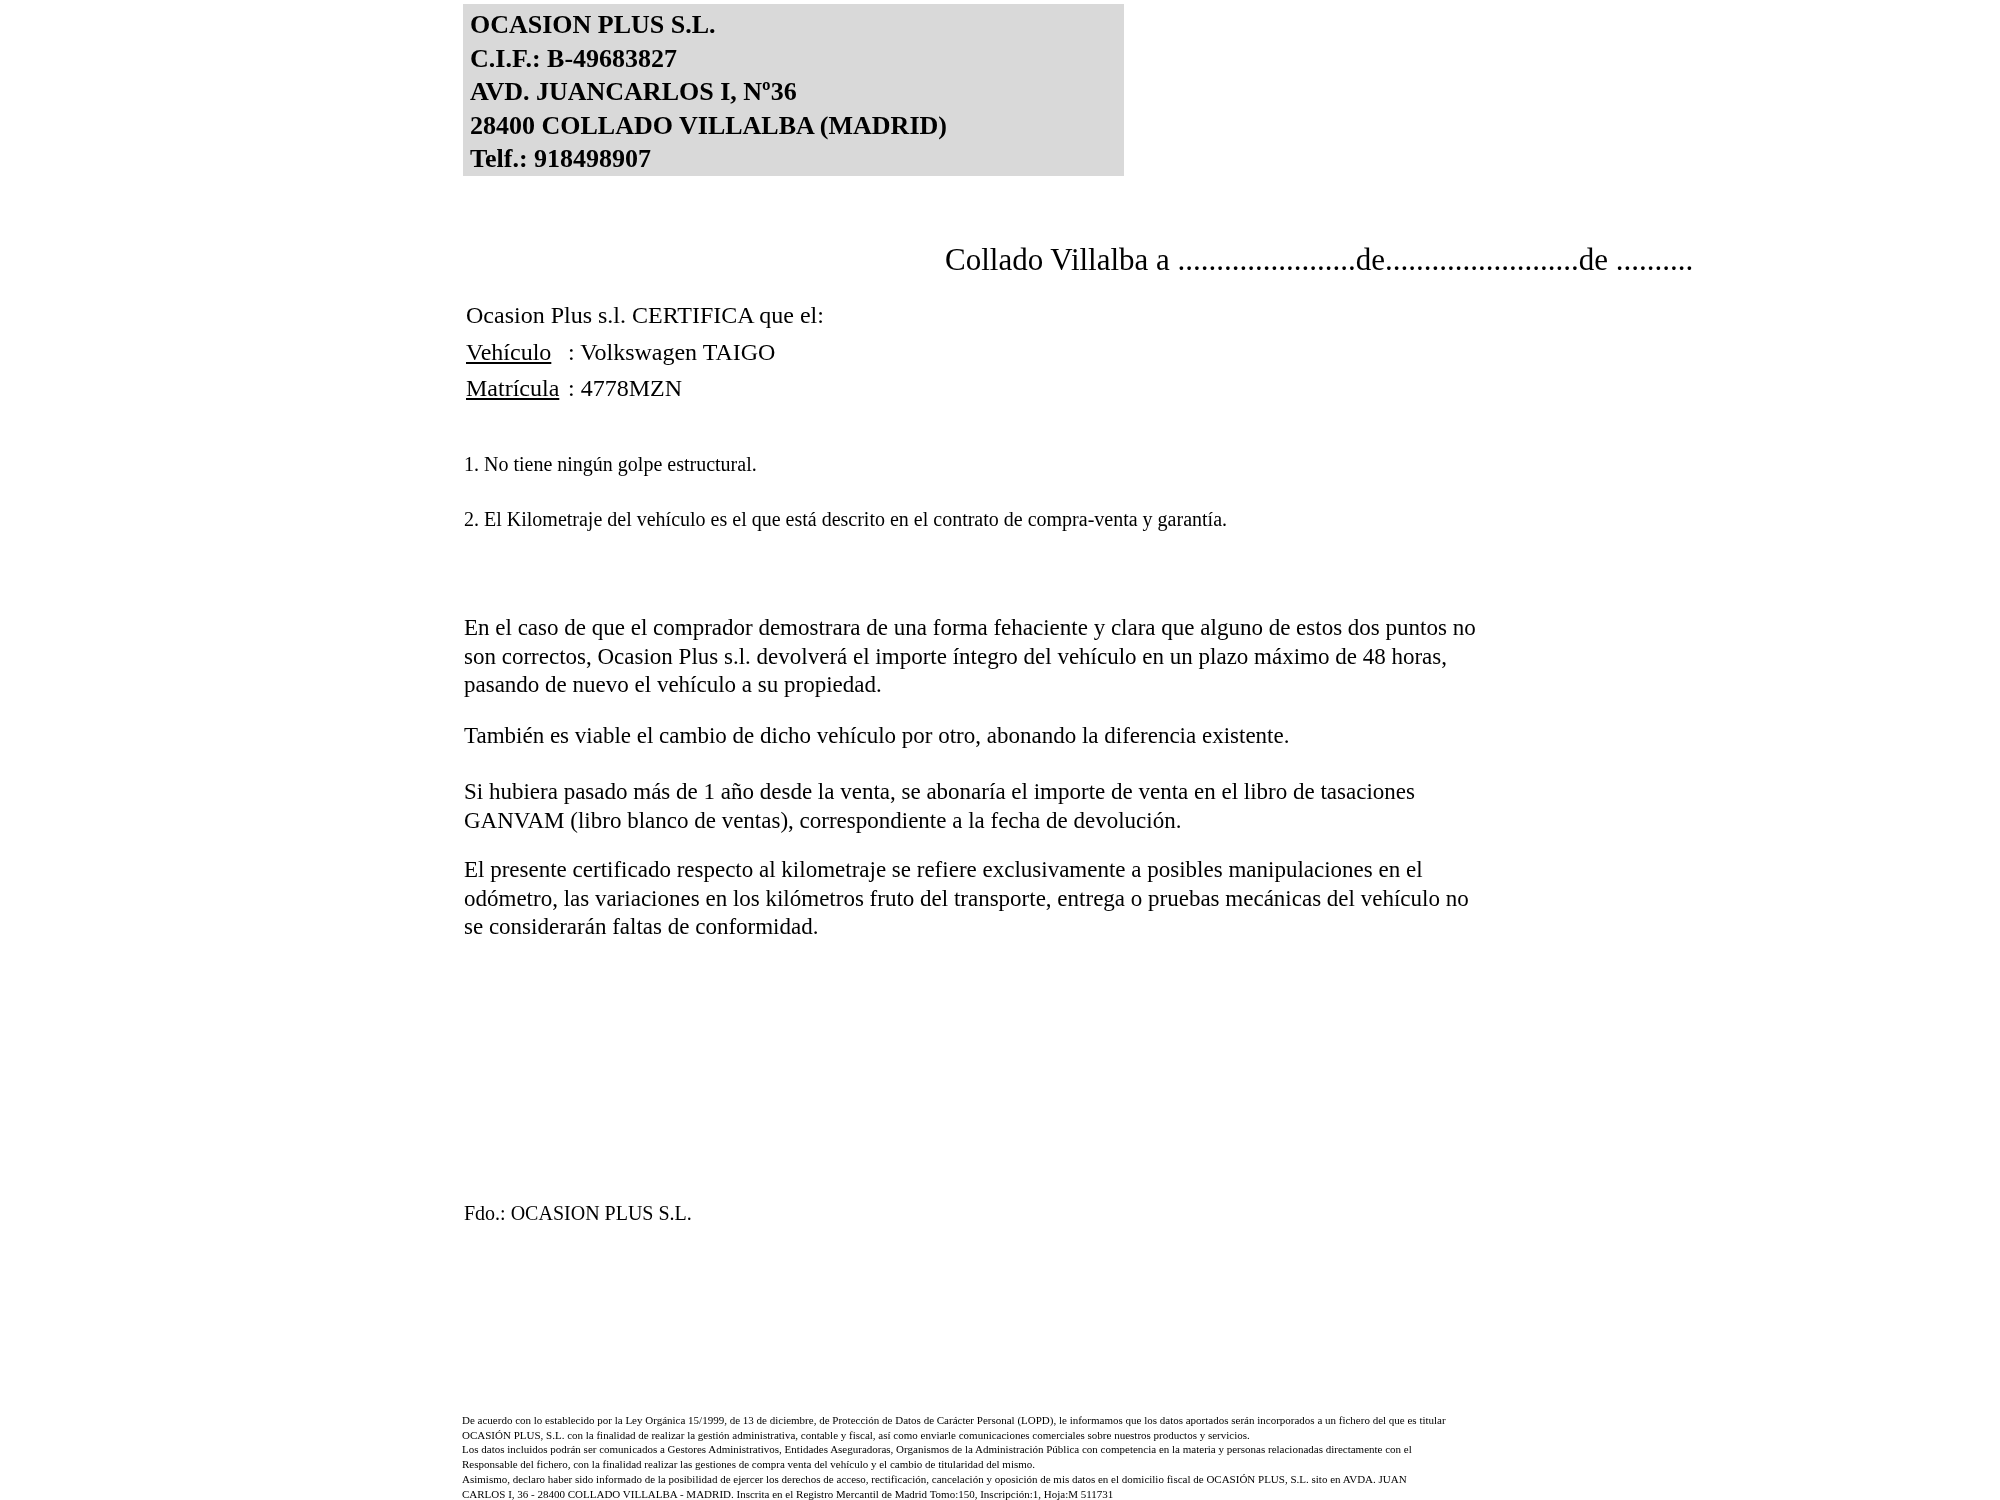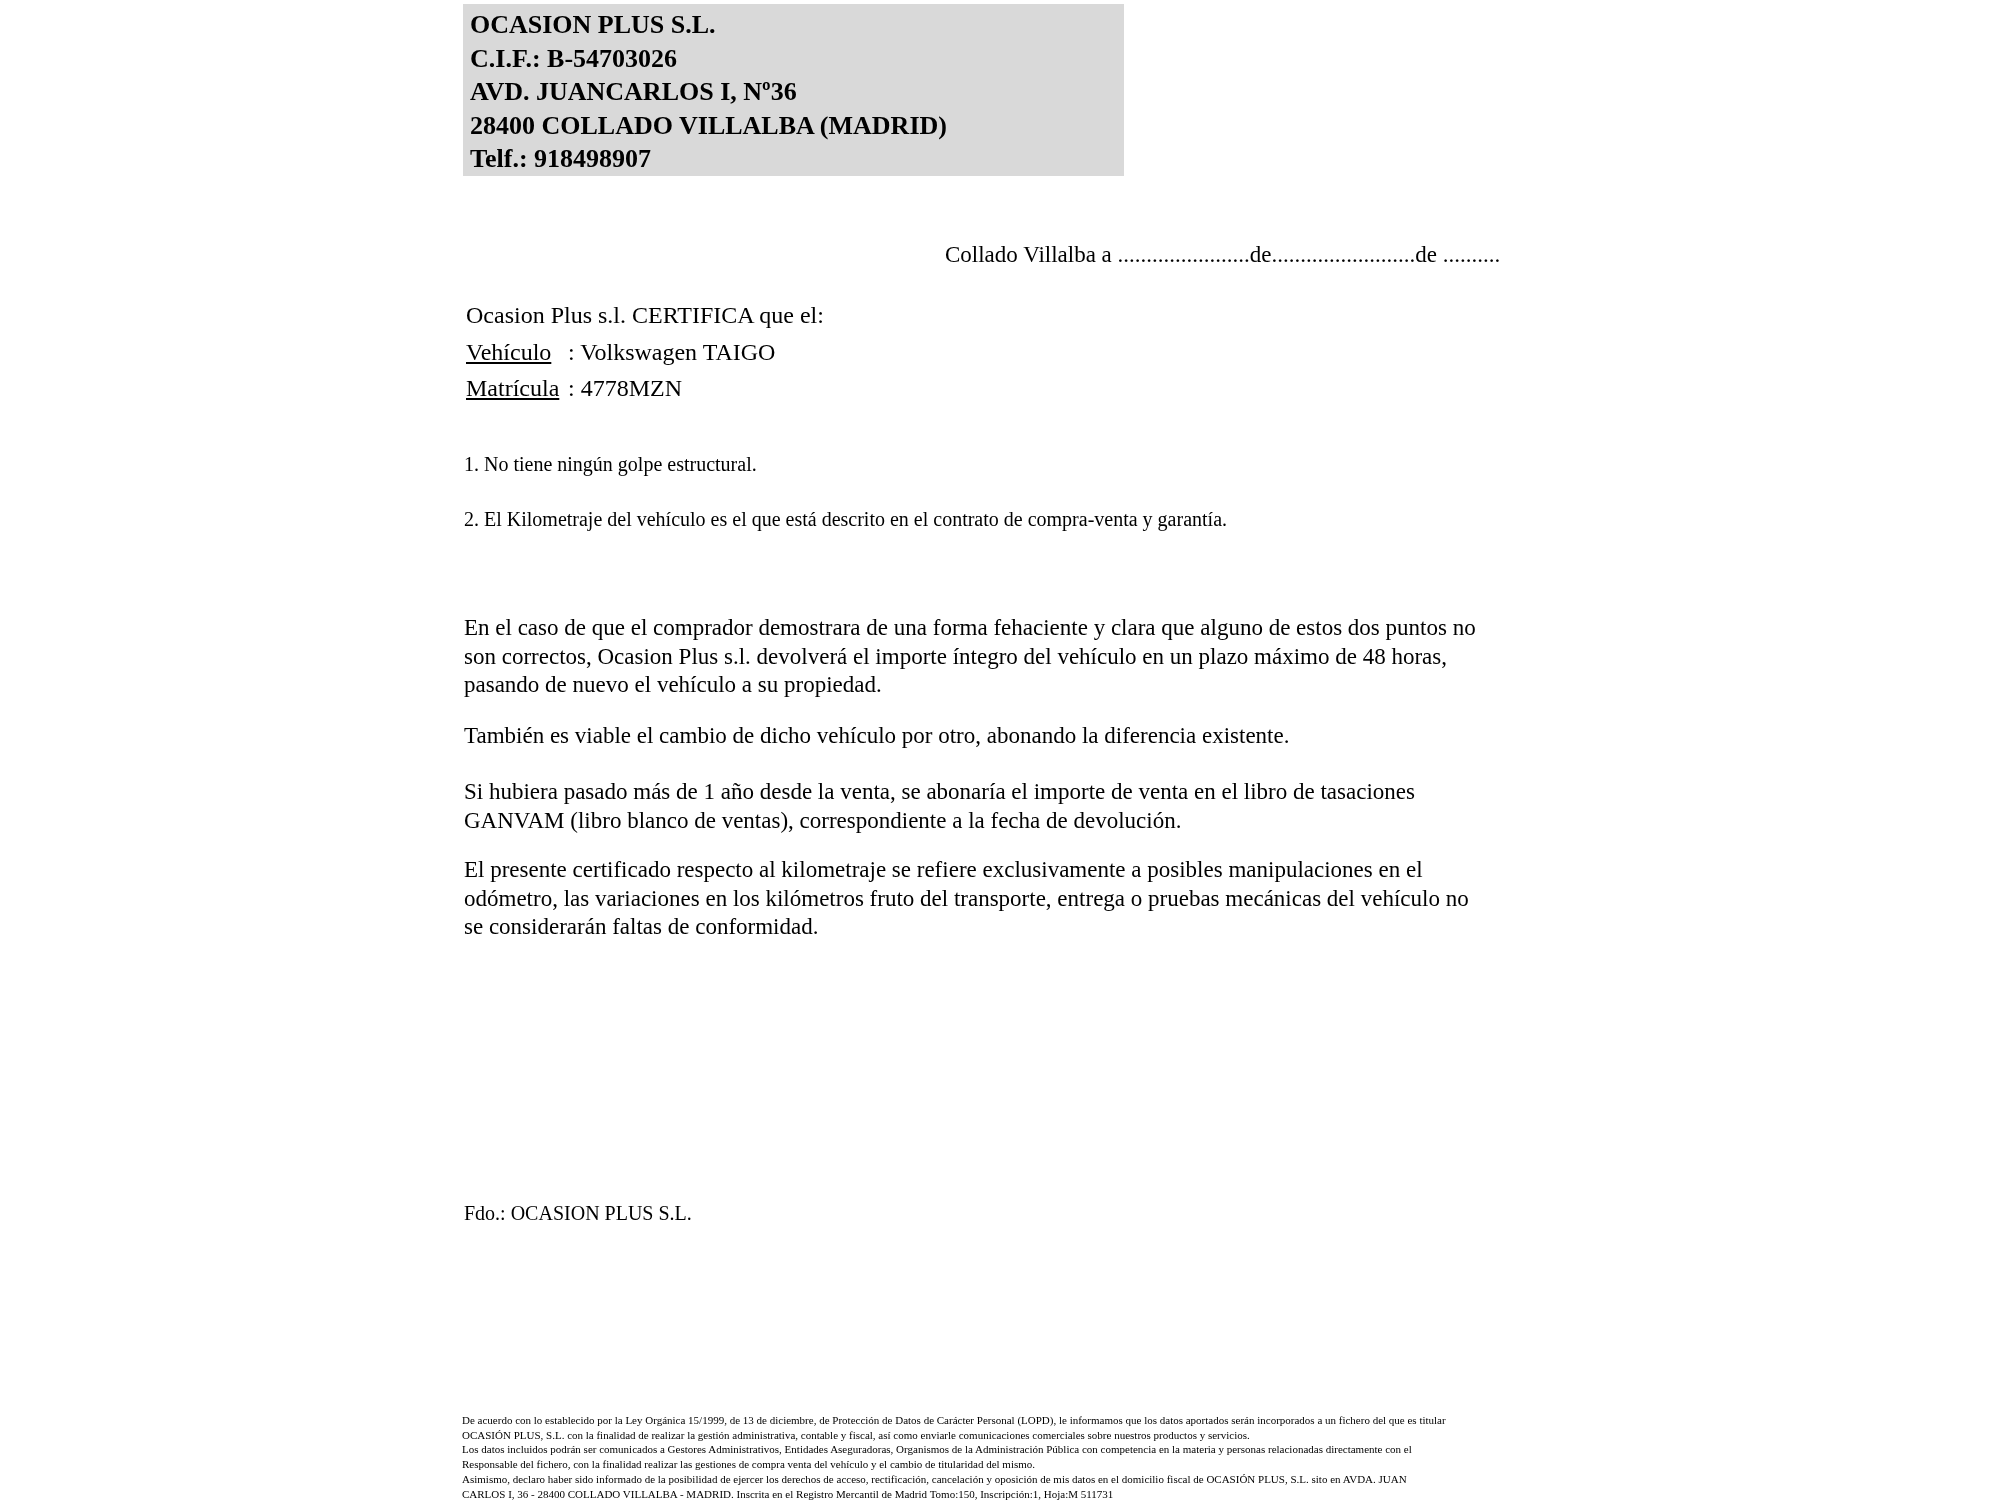--- a/index.html
+++ b/index.html
@@ -20,21 +20,21 @@
     padding: 4px 0 0 7px;
     background: #d9d9d9;
     font-weight: 700;
     font-size: 26px;
     line-height: 33.5px;
     white-space: nowrap;
   }
   .date-line {
     position: absolute;
     left: 945px; top: 242px;
-    font-size: 23px;
+    font-size: 31px;
     white-space: nowrap;
   }
   .cert-block {
     position: absolute;
     left: 466px; top: 297px;
     font-size: 24px;
     line-height: 36.5px;
     white-space: nowrap;
   }
   .cert-label { display: inline-block; width: 102px; }
@@ -72,21 +72,21 @@
     white-space: nowrap;
   }
 </style>
 </head>
 <body>
 
 <div class="page" style="background: rgb(255, 255, 255); color: rgb(0, 0, 0);">
 
   <div class="company-box" style="background: rgb(217, 217, 217);">
     <div>OCASION PLUS S.L.</div>
-    <div>C.I.F.: B-54703026</div>
+    <div>C.I.F.: B-49683827</div>
     <div>AVD. JUANCARLOS I, Nº36</div>
     <div>28400 COLLADO VILLALBA (MADRID)</div>
     <div>Telf.: 918498907</div>
   </div>
 
   <div class="date-line">Collado Villalba a .......................de.........................de ..........</div>
 
   <div class="cert-block">
     <div>Ocasion Plus s.l. CERTIFICA que el:</div>
     <div>

